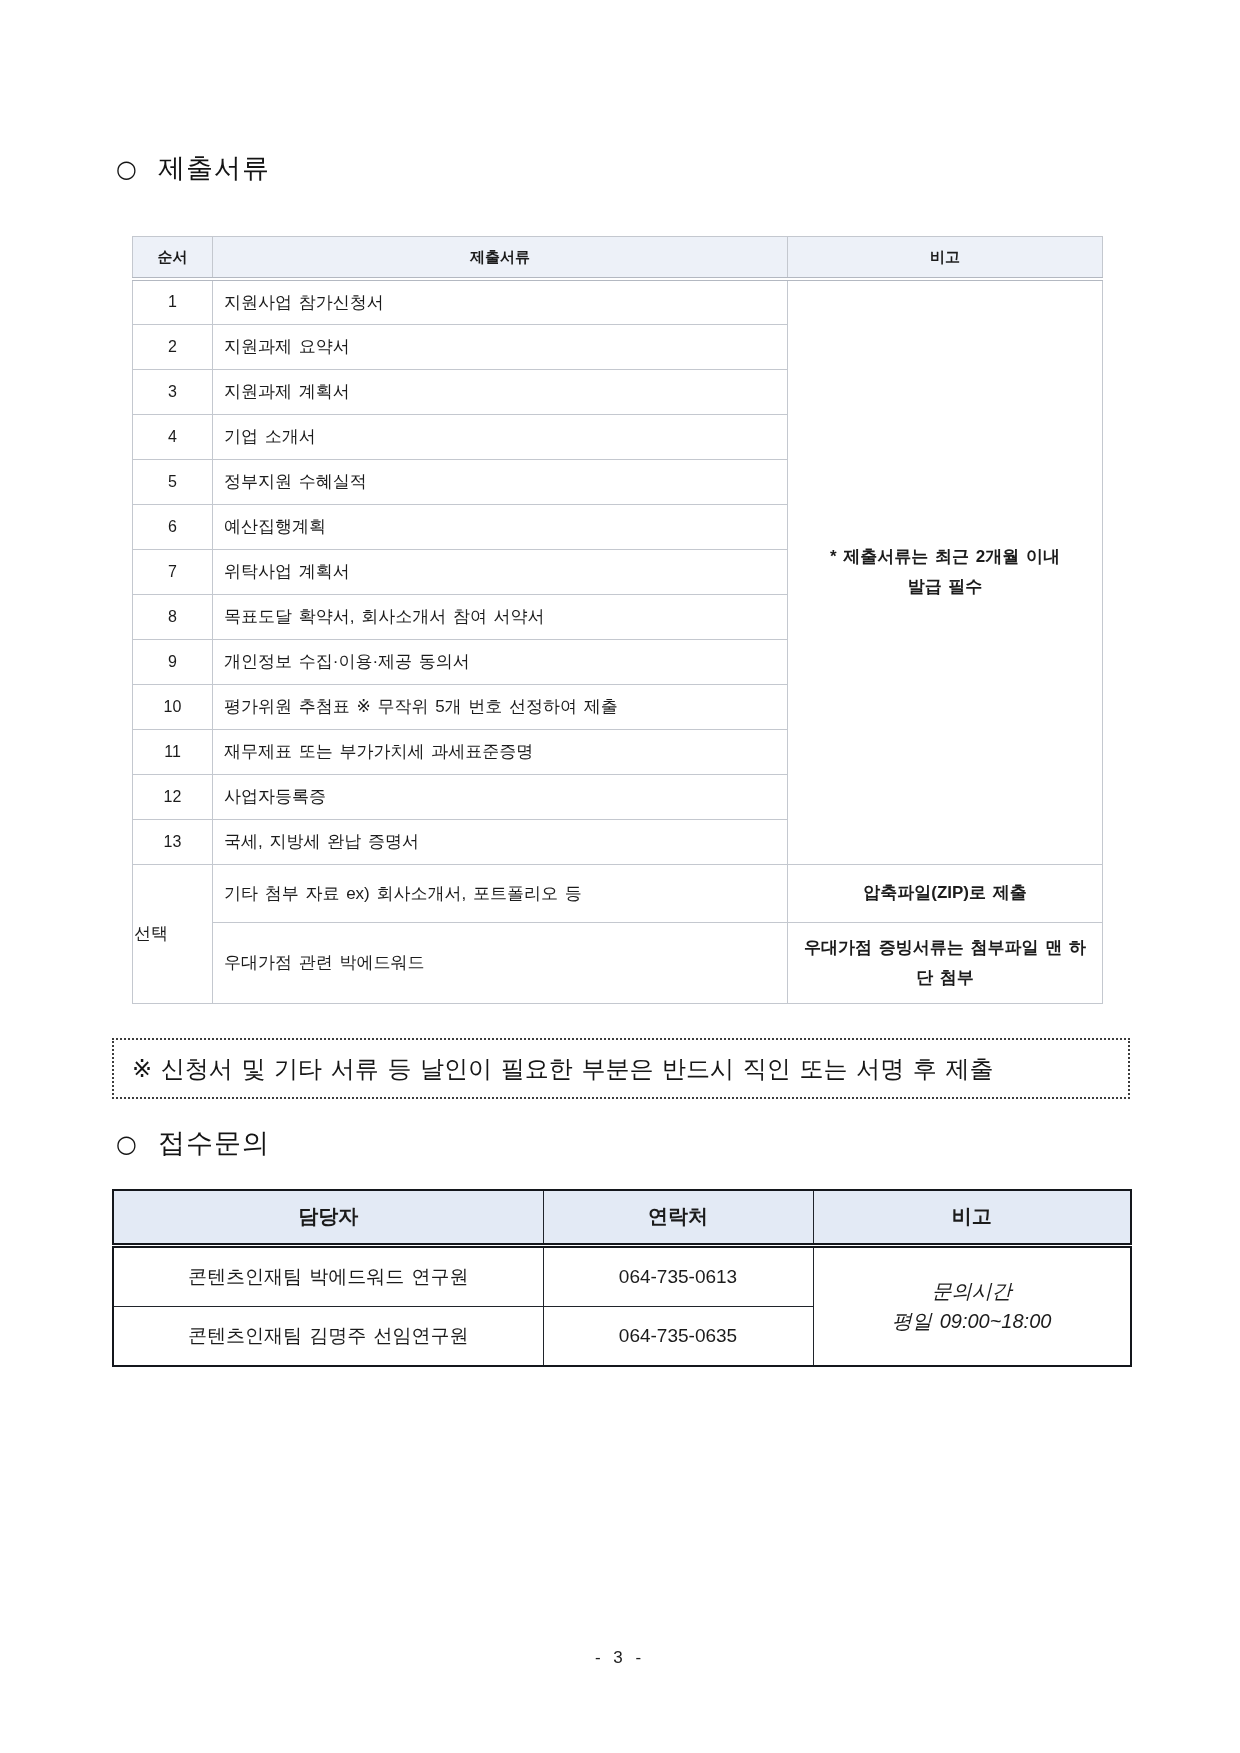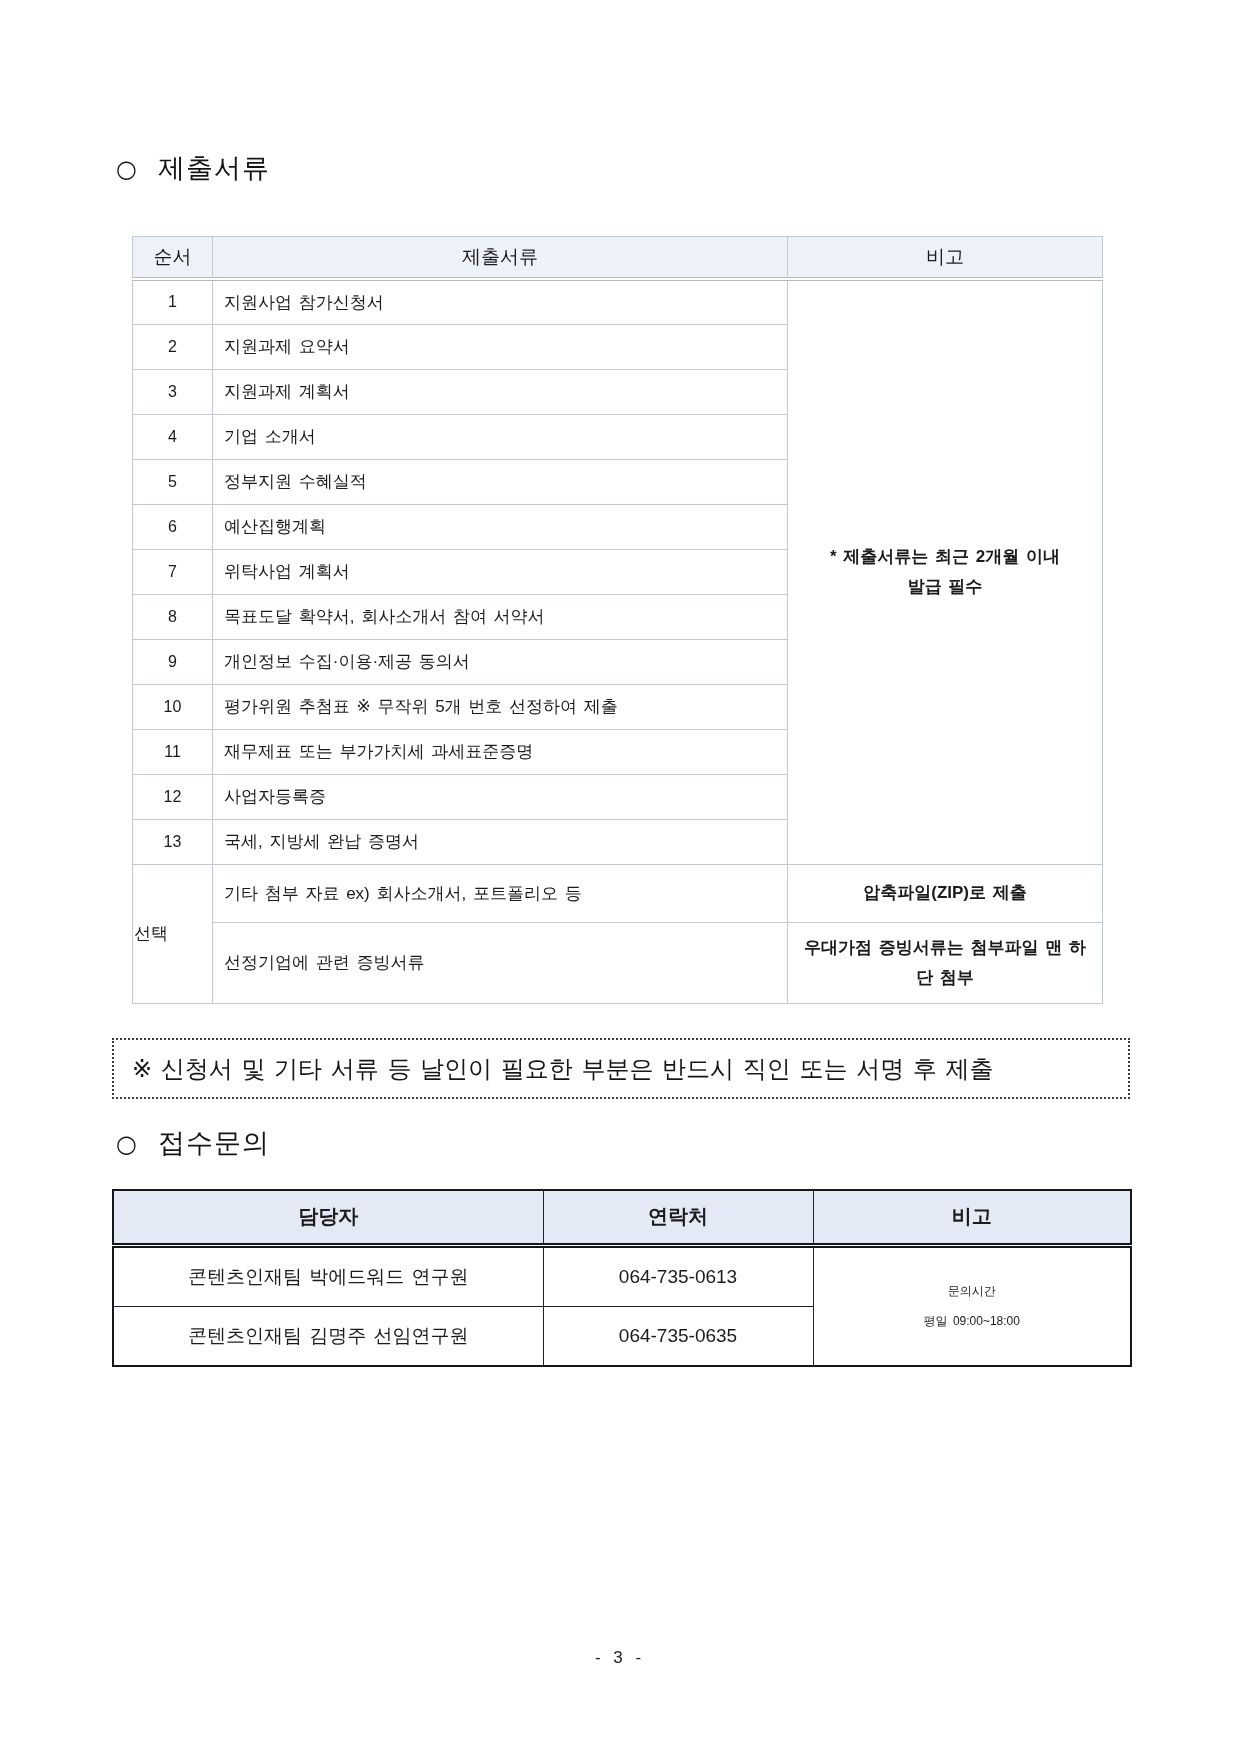--- a/index.html
+++ b/index.html
@@ -24,21 +24,21 @@
 
   
   .t1{
     border-collapse:collapse;table-layout:fixed;
     margin:50px 0 0 132px;width:970px;
     font-size:17px;word-spacing:2px;
   }
   .t1 th,.t1 td{border:1px solid #c4c8cf;overflow:hidden;}
   .t1 thead th{
     background:#edf1f8;height:38px;
-    font-weight:normal;font-size:19px;text-align:center;
+    font-weight:bold;font-size:15px;text-align:center;
     border-bottom:4px double #b3b8c1;
   }
   .t1 tbody tr{height:45px;}
   .t1 tr.opt-a{height:58px;}
   .t1 tr.opt-b{height:70px;}
   .t1 td.no{text-align:center;font-size:16px;}
   .t1 td.doc{padding:0 6px 0 11px;}
   .t1 td.remark{text-align:center;vertical-align:middle;line-height:30px;padding:10px 14px;font-weight:bold;}
   .t1 td.opt-label{text-align:left;font-size:17px;}
 
@@ -60,21 +60,21 @@
     font-size:19px;word-spacing:2px;
   }
   .t2 th,.t2 td{border:1px solid #20242b;}
   .t2{border:2px solid #14171c;}
   .t2 thead th{
     background:#e3eaf5;height:50px;
     font-weight:bold;font-size:20px;text-align:center;
     border-bottom:5px double #14171c;
   }
   .t2 tbody td{height:56px;text-align:center;vertical-align:middle;}
-  .t2 td.note-cell{font-size:12px;line-height:30px;}
+  .t2 td.note-cell{font-size:20px;line-height:30px;font-style:italic;}
 
   
   .page-number{
     position:absolute;top:1648px;left:0;width:100%;
     text-align:center;font-size:17px;letter-spacing:4px;color:#222;
   }
 </style>
 </head>
 <body>
 
@@ -154,21 +154,21 @@
       <tr>
         <td class="no">13</td>
         <td class="doc">국세, 지방세 완납 증명서</td>
       </tr>
       <tr class="opt-a">
         <td class="opt-label" rowspan="2">선택</td>
         <td class="doc">기타 첨부 자료 ex) 회사소개서, 포트폴리오 등</td>
         <td class="remark">압축파일(ZIP)로 제출</td>
       </tr>
       <tr class="opt-b">
-        <td class="doc">선정기업에 관련 증빙서류</td>
+        <td class="doc">우대가점 관련 박에드워드</td>
         <td class="remark">우대가점 증빙서류는 첨부파일 맨 하단 첨부</td>
       </tr>
     </tbody>
   </table>
 
   <div class="notes-box">
     <div class="note-line">※ 신청서 및 기타 서류 등 날인이 필요한 부분은 반드시 직인 또는 서명 후 제출</div>
   </div>
 
   <div class="section-heading" id="heading-2">

